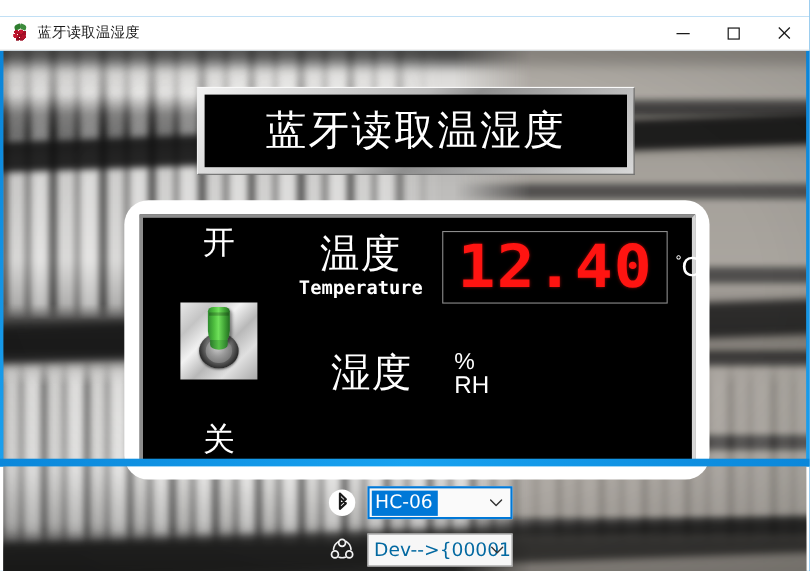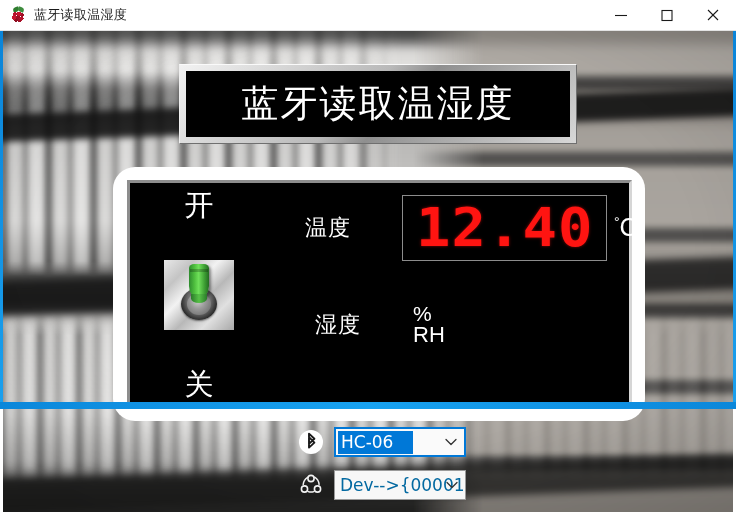--- a/index.html
+++ b/index.html
@@ -8,20 +8,21 @@
     overflow: hidden;
     font-family: "Liberation Sans", "DejaVu Sans", sans-serif;
   }
 
   #app {
     position: relative;
     width: 736px;
     height: 409px;
     background: #0a84d8;
     box-sizing: border-box;
+    margin-top: 15px;
   }
 
   
   #titlebar {
     position: absolute;
     left: 0; top: 0;
     width: 736px; height: 31px;
     background: #ffffff;
     border-bottom: 1px solid #e3e3e3;
     display: flex;
@@ -255,21 +256,21 @@
   .row-temp { left: 130px; top: 12px; }
   .row-hum  { left: 140px; top: 120px; }
 
   .lbl-block {
     width: 136px;
     text-align: center;
     flex: 0 0 auto;
   }
   .lbl-cn {
     color: #ffffff;
-    font-size: 22px;
+    font-size: 36px;
     line-height: 1.05;
     font-family: "DejaVu Sans", "Liberation Sans", sans-serif;
     letter-spacing: 1px;
   }
   .lbl-en {
     color: #ffffff;
     font-size: 17px;
     line-height: 1.3;
     font-family: "DejaVu Sans Mono", "Liberation Mono", monospace;
     letter-spacing: 0px;
@@ -347,21 +348,21 @@
   .combo .val {
     font-size: 17px;
     color: #0369a1;
     white-space: nowrap;
     padding-left: 4px;
     font-family: "DejaVu Sans", "Liberation Sans", sans-serif;
   }
   .combo.focused .val {
     background: #0078d7;
     color: #ffffff;
-    padding: 1px 20px 2px 3px;
+    padding: 1px 5px 2px 3px;
     margin-left: 2px;
   }
   .combo .arrow {
     position: absolute;
     right: 7px; top: 0; bottom: 0;
     display: flex; align-items: center;
   }
   .combo.plain .val { padding-left: 5px; }
 
   
@@ -426,20 +427,21 @@
         <div class="sw-img">
           <div class="bezel"></div>
           <div class="lever"></div>
         </div>
         <div class="sw-label">关</div>
       </div>
 
       <div class="row row-temp">
         <div class="lbl-block">
           <div class="lbl-cn">温度</div>
+          <div class="lbl-en">Temperature</div>
         </div>
         <div class="seg-box">
           <div class="seg-val">12.40</div>
         </div>
         <div class="unit unit-c">
           <sup>°</sup><span>C</span>
         </div>
       </div>
 
       <div class="row row-hum">

